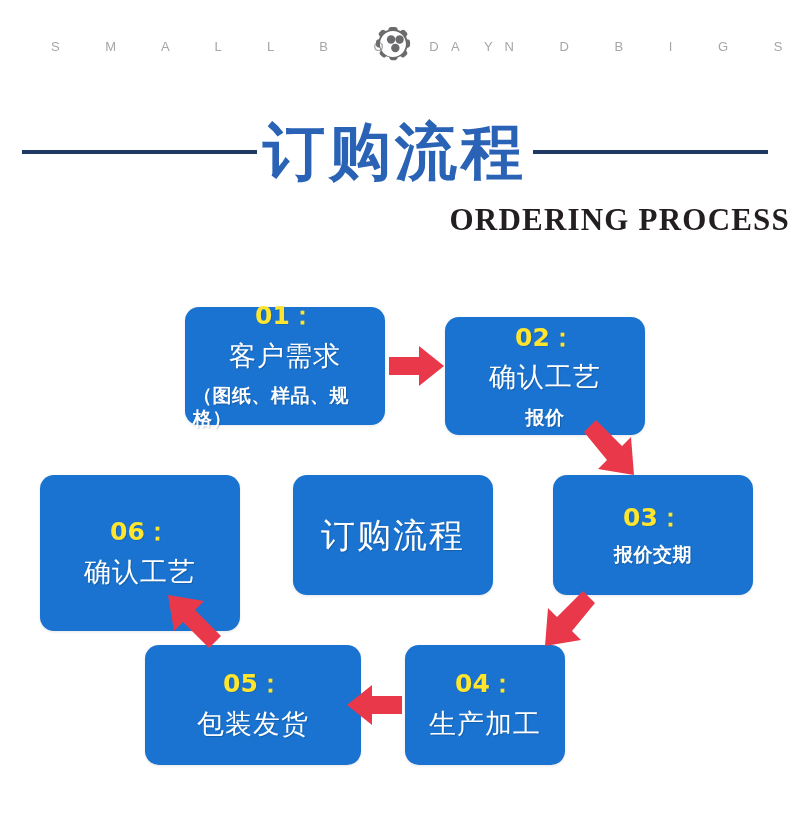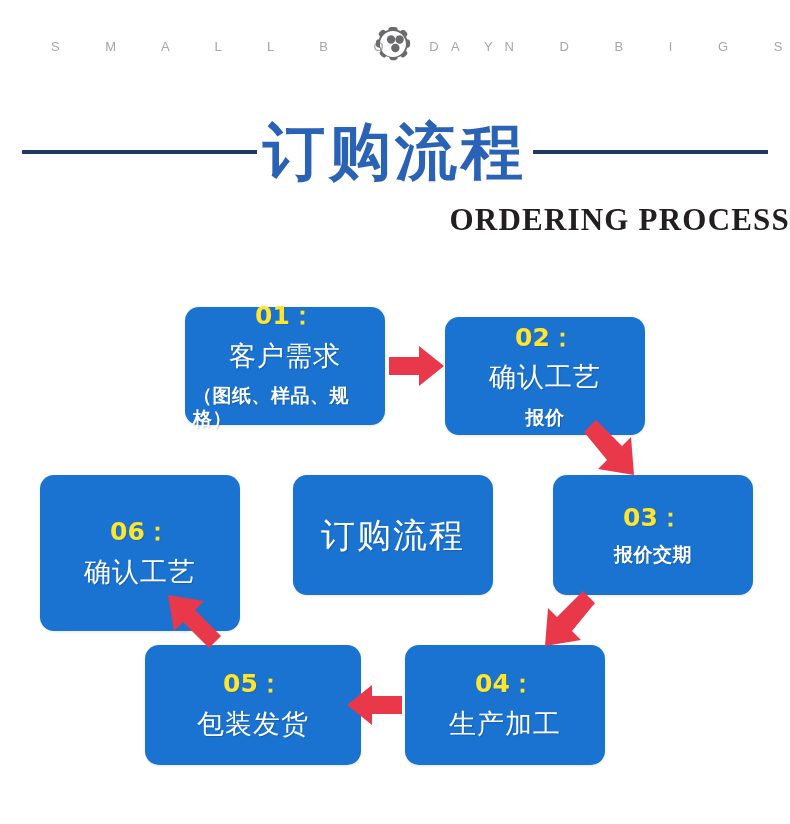--- a/index.html
+++ b/index.html
@@ -212,21 +212,21 @@
     <div class="num">03：</div>
     <div class="sub">报价交期</div>
   </div>
 
   <div class="node" style="left:145px; top:389px; width:216px; height:120px;">
     <div class="num">05：</div>
     <div class="main">包装发货</div>
 
   </div>
 
-  <div class="node" style="left:405px; top:389px; width:200px; height:120px;">
+  <div class="node" style="left:405px; top:389px; width:160px; height:120px;">
     <div class="num">04：</div>
     <div class="main">生产加工</div>
 
   </div>
 
   <div class="arrow" style="left:389px; top:88px;">
     <svg width="56" height="44" viewBox="0 0 56 44">
       <polygon points="0,13 30,13 30,2 55,22 30,42 30,31 0,31" fill="#e8384a"></polygon>
     </svg>
   </div>

